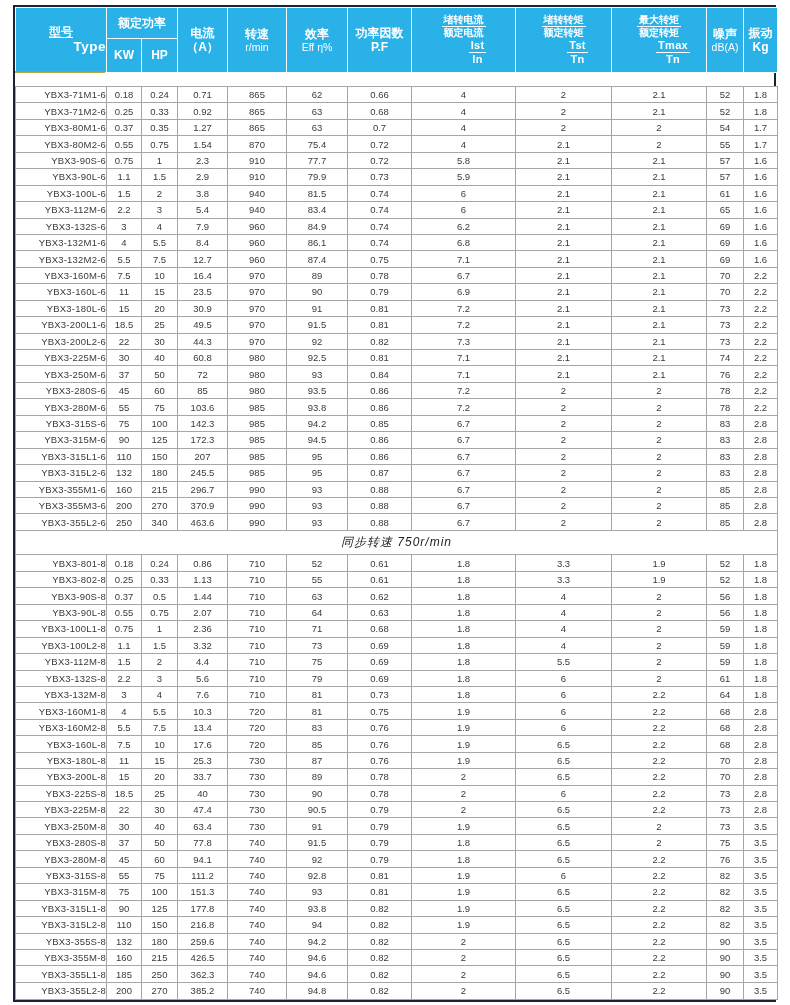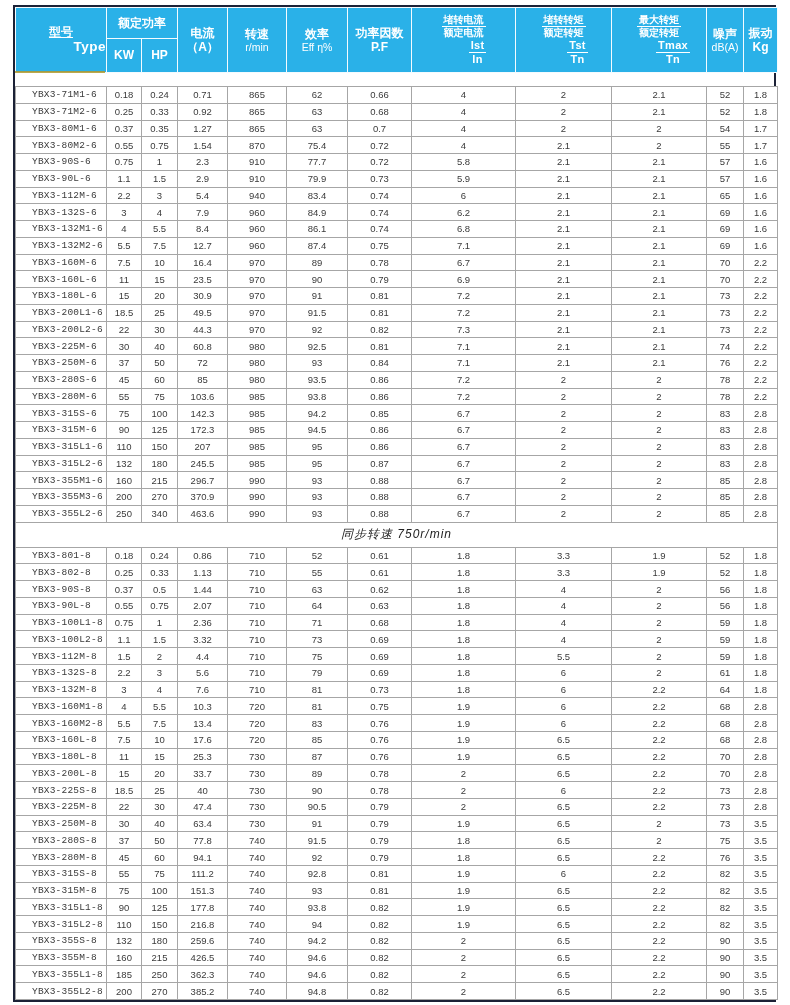--- a/index.html
+++ b/index.html
@@ -51,23 +51,22 @@
     width:100%; height:100%;
     background:#fff;
   }
   .data-table td {
     border:1px solid #a6a6a6;
     font-size:9.5px; color:#3a3a3a;
     text-align:center; vertical-align:middle;
     padding:0; white-space:nowrap; overflow:hidden;
   }
   .data-table td.type-cell {
-    text-align:left; padding-left:16px;
+    text-align:right; padding-left:16px;
     letter-spacing:.2px;
-    font-family:Liberation Mono, monospace;
   }
   .data-table td.sep-cell {
     text-align:center; font-size:12px; color:#222;
     letter-spacing:1px;
     font-style:italic;
   }
 </style>
 </head>
 <body>
 
@@ -249,20 +248,34 @@
             <td>910</td>
             <td>79.9</td>
             <td>0.73</td>
             <td>5.9</td>
             <td>2.1</td>
             <td>2.1</td>
             <td>57</td>
             <td>1.6</td>
           </tr>
           <tr>
+            <td class="type-cell">YBX3-100L-6</td>
+            <td>1.5</td>
+            <td>2</td>
+            <td>3.8</td>
+            <td>940</td>
+            <td>81.5</td>
+            <td>0.74</td>
+            <td>6</td>
+            <td>2.1</td>
+            <td>2.1</td>
+            <td>61</td>
+            <td>1.6</td>
+          </tr>
+          <tr>
             <td class="type-cell">YBX3-112M-6</td>
             <td>2.2</td>
             <td>3</td>
             <td>5.4</td>
             <td>940</td>
             <td>83.4</td>
             <td>0.74</td>
             <td>6</td>
             <td>2.1</td>
             <td>2.1</td>

